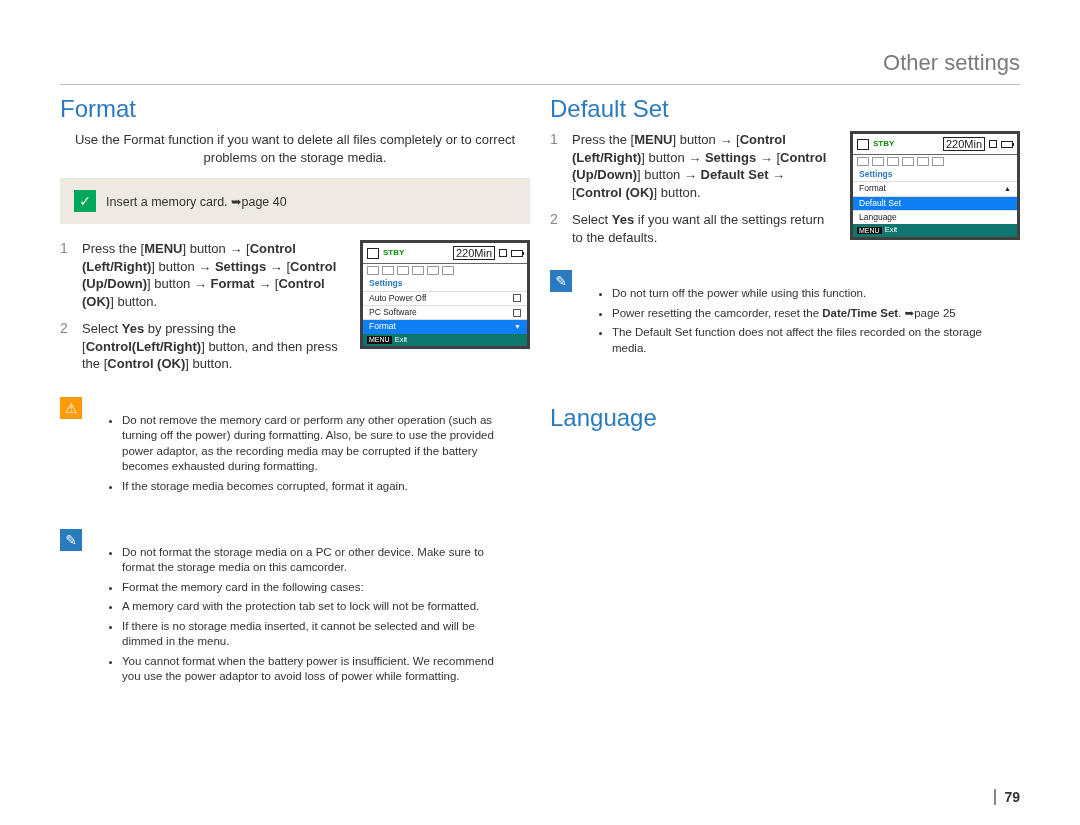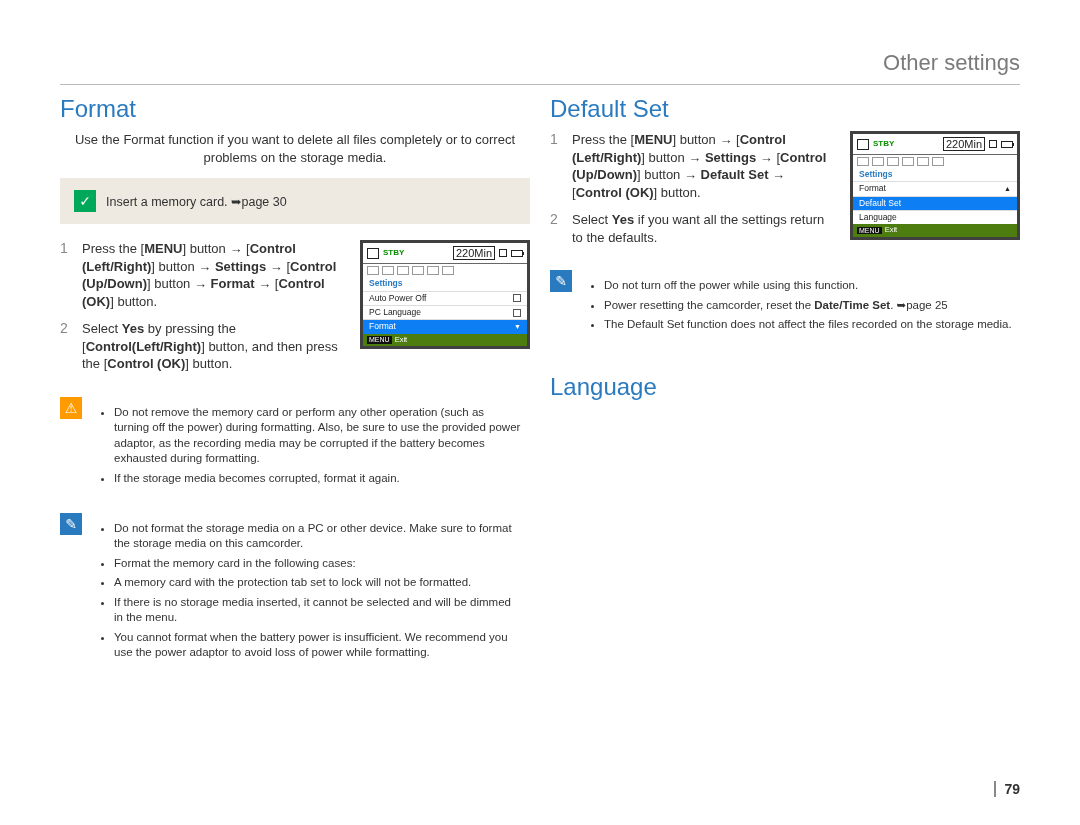--- a/index.html
+++ b/index.html
@@ -123,43 +123,43 @@
     padding: 2px 6px;
     font-size: 8.5px;
     display: flex;
     align-items: center;
     border-top: 1px solid #ddd;
   }
   .lcd .item.sel { background: #0d7ef3; color: #fff; }
   .lcd .item .arrow { margin-left: auto; font-size:7px;}
   .lcd .item .glyph { margin-left: auto; width:8px;height:8px;border:1px solid #555;}
   .lcd .menuexit {
-    background: #4d7c0f;
+    background: #0f766e;
     color: #fff;
     padding: 2px 4px;
     font-size: 7.5px;
     display: flex;
     align-items: center;
     gap: 3px;
   }
   .lcd .menuexit .mbtn{background:#111;color:#fff;padding:0 2px;font-size:7px;}
   .lcd .house{width:12px;height:11px;border:1px solid #222;display:inline-block;position:relative;}
   .note {
     display: flex;
     gap: 10px;
     margin-top: 14px;
   }
-  .note ul { margin:8px; padding-left: 14px; font-size: 11.5px; line-height: 1.35; }
+  .note ul { margin:16px; padding-left: 14px; font-size: 11.5px; line-height: 1.35; }
   .note ul li { margin-bottom: 4px; }
   .note ul ul { list-style: '- '; padding-left: 14px; }
   .bold{font-weight:bold;}
   .pagenum {
     position: absolute;
     right: 60px;
-    bottom: 28px;
+    bottom: 20px;
     font-size: 14px;
     color: #333;
     border-left: 2px solid #888;
     padding-left: 8px;
     font-weight: bold;
   }
   
   .col-right .step-row .steps{min-width:0;}
   .col-right .lcd{width:170px;}
 </style>
@@ -170,21 +170,21 @@
   <div class="header-title">Other settings</div>
 
   <div class="columns">
 
     <div class="col col-left">
       <h2 class="section">Format</h2>
       <p class="lead">Use the Format function if you want to delete all files completely or to correct problems on the storage media.</p>
 
       <div class="infobox">
         <span class="icon-square icon-green">✓</span>
-        <span>Insert a memory card. ➥page 30</span>
+        <span>Insert a memory card. ➥page 40</span>
       </div>
 
       <div class="step-row">
         <div class="steps">
           <div class="step">
             <span class="stepnum">1</span>
             <span class="steptext">
               <span>Press the [</span><span class="bold">MENU</span><span>] button → [</span><span class="bold">Control (Left/Right)</span><span>] button → </span><span class="bold">Settings</span><span> → [</span><span class="bold">Control (Up/Down)</span><span>] button → </span><span class="bold">Format</span><span> → [</span><span class="bold">Control (OK)</span><span>] button.</span>
             </span>
           </div>
@@ -212,21 +212,21 @@
               <span></span>
               <span></span>
               <span></span>
           </div>
           <div class="cat">Settings</div>
           <div class="item">
             <span>Auto Power Off</span>
               <span class="glyph"></span>
           </div>
           <div class="item">
-            <span>PC Language</span>
+            <span>PC Software</span>
               <span class="glyph"></span>
           </div>
           <div class="item sel">
             <span>Format</span>
               <span class="arrow">▼</span>
           </div>
           <div class="menuexit">
             <span class="mbtn">MENU</span>
             <span>Exit</span>
           </div>

